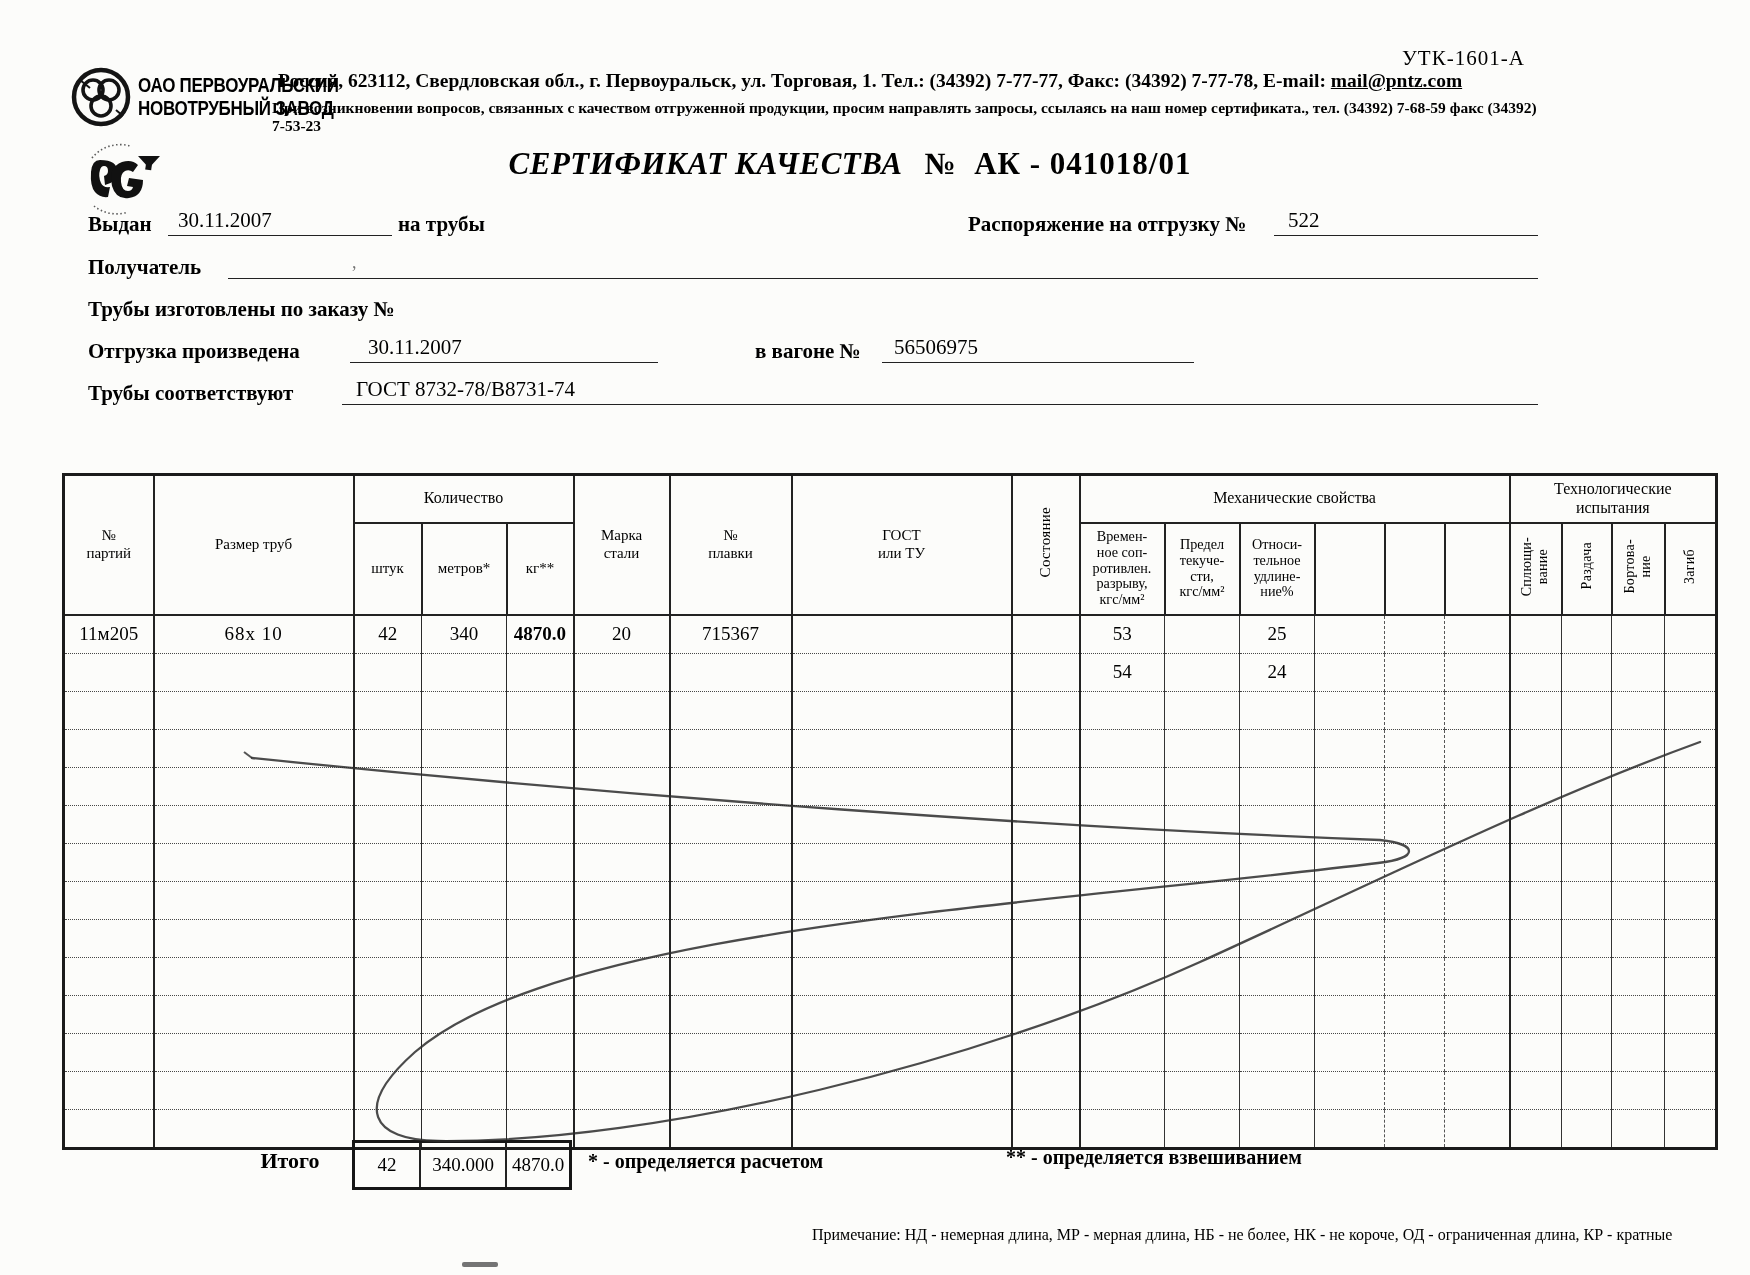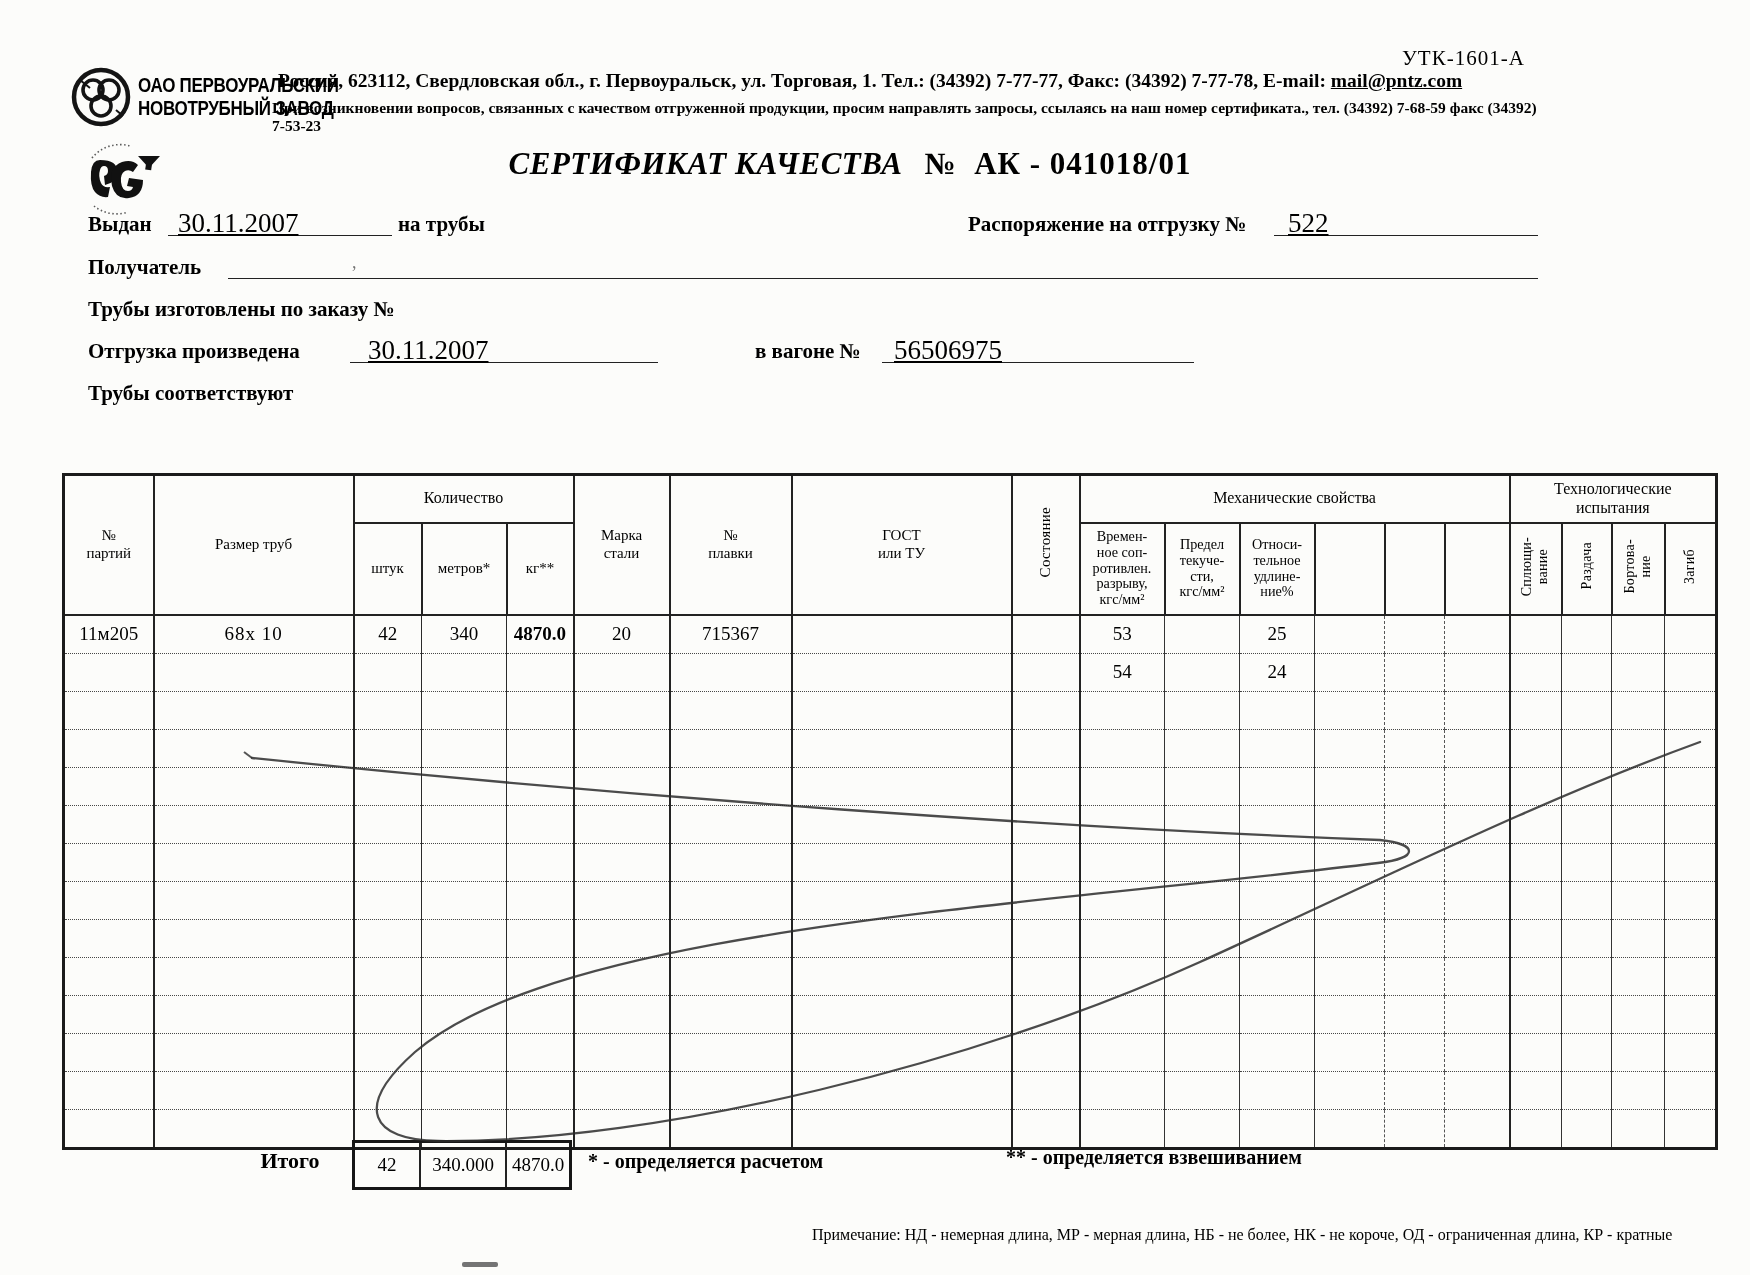--- a/index.html
+++ b/index.html
@@ -25,21 +25,21 @@
   
   .rst{left:78px;top:132px;}
 
   
   .title{left:400px;top:146px;width:900px;text-align:center;font-size:31px;font-weight:bold;white-space:nowrap;}
   .title .tname{font-style:italic;letter-spacing:0.5px;}
   .title .tno{margin-left:22px;letter-spacing:1px;}
 
   
   .flabel{font-size:21px;font-weight:bold;white-space:nowrap;}
-  .fline{display:inline-block;border-bottom:1.6px solid #222;font-size:27px;white-space:nowrap;height:27px;vertical-align:bottom;text-decoration:underline;}
+  .fline{display:inline-block;border-bottom:1.6px solid #222;font-size:21px;white-space:nowrap;height:27px;vertical-align:bottom;}
   .fval{padding-left:10px;}
 
   
   .cert-table{border-collapse:collapse;table-layout:fixed;width:1653px;background:transparent;}
   .cert-table th,.cert-table td{padding:0;font-weight:normal;overflow:hidden;}
   .cert-table{border:3px solid #1b1b1b;}
   .cert-table thead th{border:2px solid #222;font-size:15px;white-space:pre-line;line-height:1.18;text-align:center;vertical-align:middle;}
   .cert-table thead .grp{font-size:16px;}
   .cert-table thead .mechbox{font-size:14.2px;line-height:1.12;}
   .vtext{writing-mode:vertical-rl;transform:rotate(180deg);white-space:pre-line;display:inline-block;
@@ -136,20 +136,21 @@
   <div class="abs comma-artifact">,</div>
 
   <div class="abs flabel" style="left:88px;top:297px">Трубы изготовлены по заказу №</div>
 
   <div class="abs flabel" style="left:88px;top:339px">Отгрузка произведена</div>
   <div class="abs fline" style="left:350px;top:335px;width:308px"><span class="fval" style="padding-left:18px">30.11.2007</span></div>
   <div class="abs flabel" style="left:755px;top:339px">в вагоне №</div>
   <div class="abs fline" style="left:882px;top:335px;width:312px"><span class="fval" style="padding-left:12px">56506975</span></div>
 
   <div class="abs flabel" style="left:88px;top:381px">Трубы соответствуют</div>
+  <div class="abs fline" style="left:342px;top:377px;width:1196px"><span class="fval" style="padding-left:14px">ГОСТ 8732-78/В8731-74</span></div>
 
   <div class="abs" style="left:62px;top:473px">
     <table class="cert-table">
       <colgroup>
         <col style="width:90px">
           <col style="width:200px">
           <col style="width:68px">
           <col style="width:85px">
         <col style="width:67px">
           <col style="width:96px">

